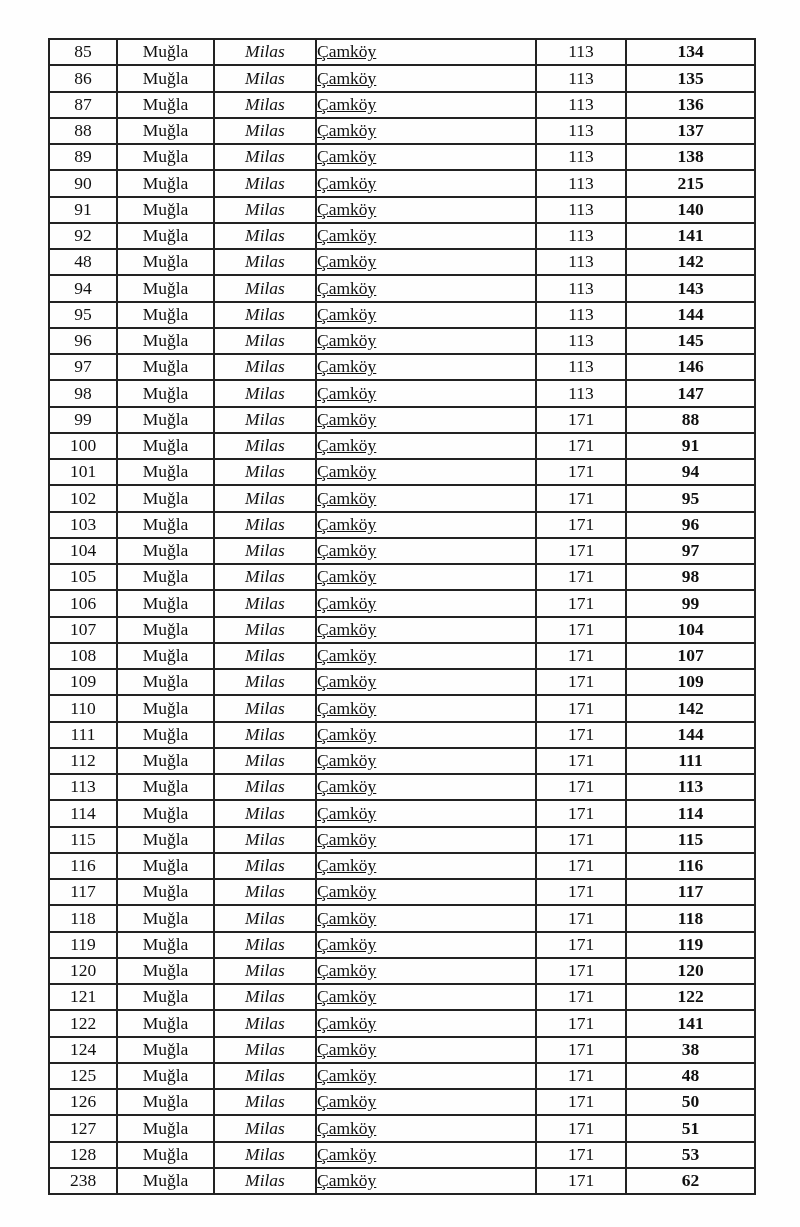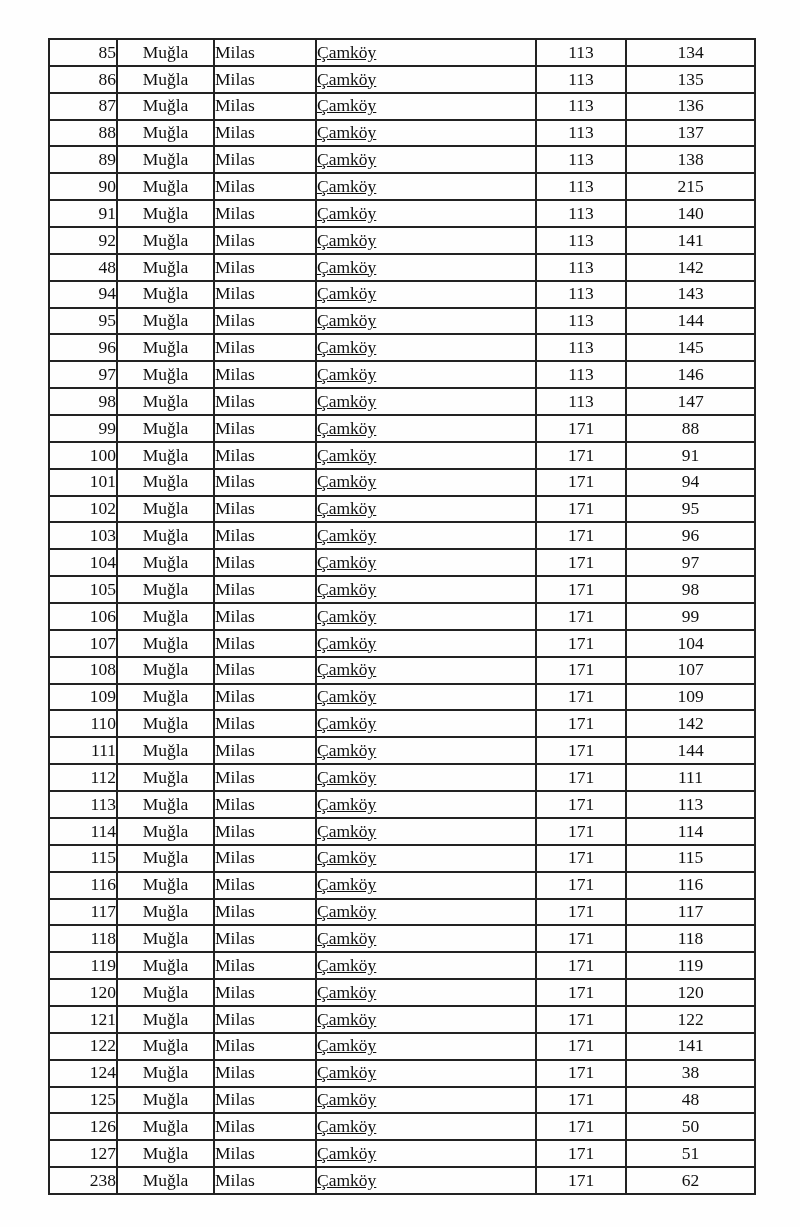--- a/index.html
+++ b/index.html
@@ -27,26 +27,26 @@
   table.registry td {
     border: 2px solid #222222;
     font-size: 17.5px;
     line-height: 1;
     color: #101010;
     padding: 0;
     white-space: nowrap;
     overflow: hidden;
     vertical-align: middle;
   }
-  td.c1 { text-align: right; }
+  td.c1 { text-align: center; }
   td.c2 { text-align: center; padding-left: 13px; }
-  td.c3 { text-align: left; padding-left: 10px; }
+  td.c3 { text-align: center; padding-left: 10px; font-style: italic; }
   td.c4 { text-align: left; text-decoration: underline; }
   td.c5 { text-align: center; }
-  td.c6 { text-align: center; }
+  td.c6 { text-align: center; font-weight: bold; }
 </style>
 </head>
 <body>
 
 <div class="page">
   <table class="registry">
     <colgroup>
       <col style="width:68px">
       <col style="width:97px">
       <col style="width:102px">
@@ -385,20 +385,28 @@
         </tr>
         <tr>
           <td class="c1">127</td>
           <td class="c2">Muğla</td>
           <td class="c3">Milas</td>
           <td class="c4">Çamköy</td>
           <td class="c5">171</td>
           <td class="c6">51</td>
         </tr>
         <tr>
+          <td class="c1">128</td>
+          <td class="c2">Muğla</td>
+          <td class="c3">Milas</td>
+          <td class="c4">Çamköy</td>
+          <td class="c5">171</td>
+          <td class="c6">53</td>
+        </tr>
+        <tr>
           <td class="c1">238</td>
           <td class="c2">Muğla</td>
           <td class="c3">Milas</td>
           <td class="c4">Çamköy</td>
           <td class="c5">171</td>
           <td class="c6">62</td>
         </tr>
       </tbody>
   </table>
 </div>

